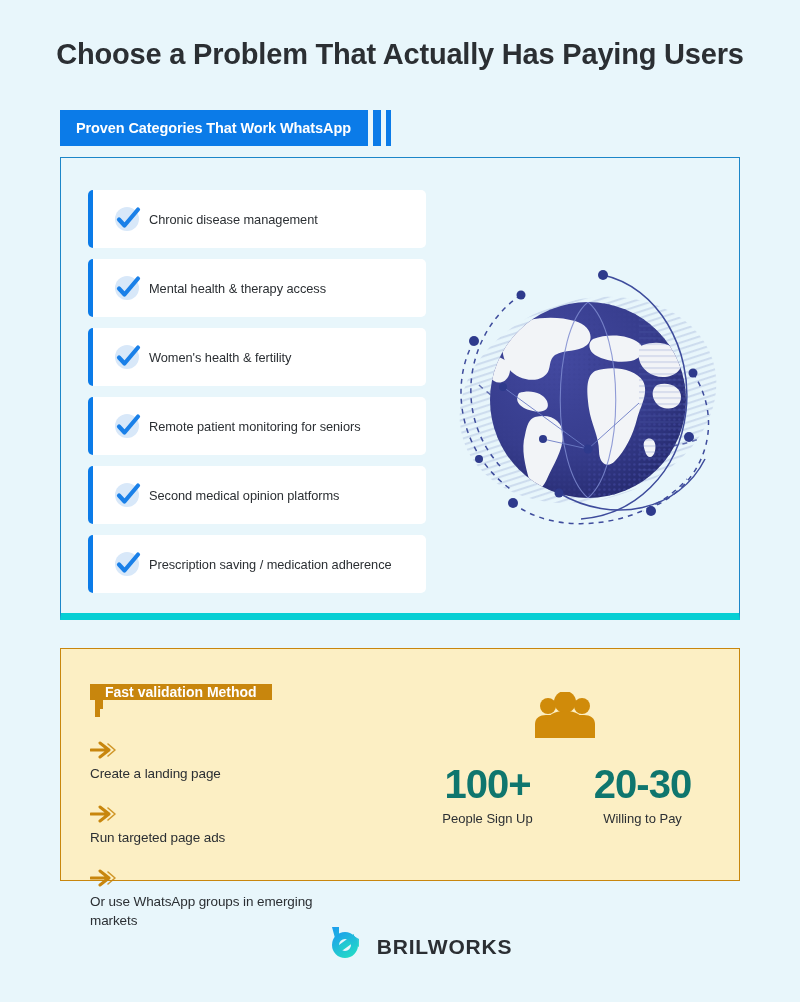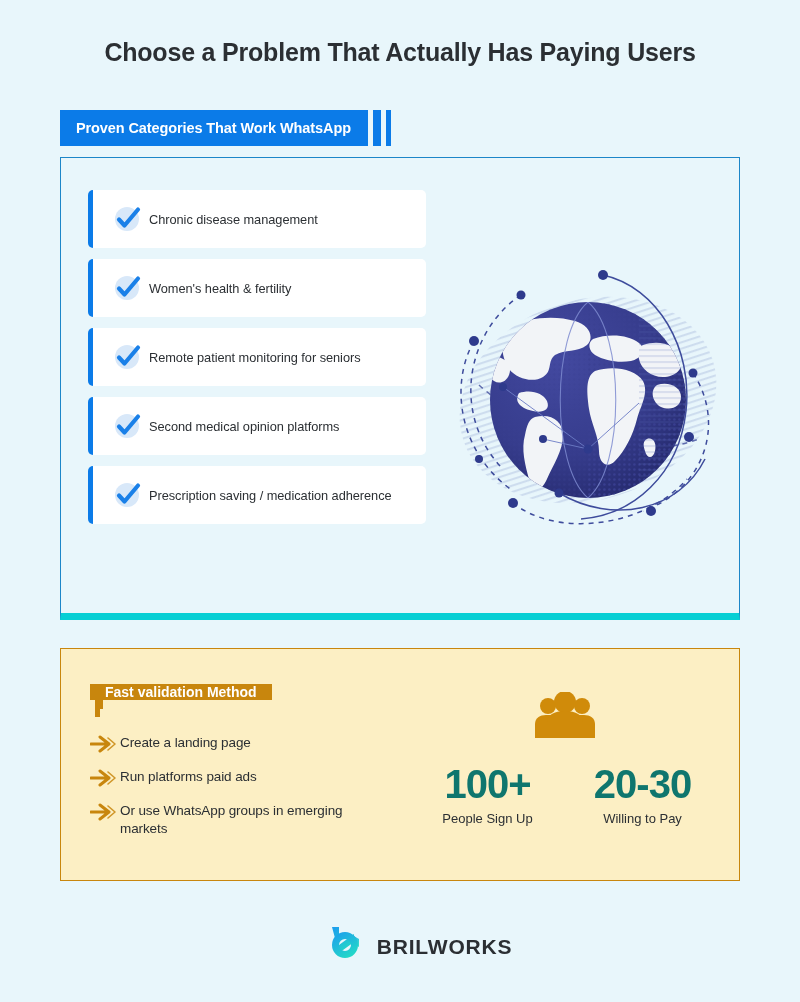--- a/index.html
+++ b/index.html
@@ -8,21 +8,21 @@
     background: #E8F6FB;
     font-family: "Liberation Sans", sans-serif;
     overflow: hidden;
   }
   .page { position: relative; width: 800px; height: 1002px; }
 
   
   .title {
     position: absolute; left: 0; top: 38px; width: 800px;
     text-align: center;
-    font-size: 25px; font-weight: bold; color: #2B2F33;
+    font-size: 29px; font-weight: bold; color: #2B2F33;
     letter-spacing: -0.2px;
   }
 
   
   .badge-row { position: absolute; left: 60px; top: 110px; display: flex; align-items: stretch; height: 36px; }
   .badge {
     background: #0B7BE8; color: #FFFFFF;
     font-size: 14.5px; font-weight: bold;
     display: flex; align-items: center;
     padding: 0 17px 0 16px;
@@ -73,21 +73,21 @@
   .ybadge {
     background: #C8860D; color: #FFFFFF;
     font-size: 14px; font-weight: bold;
     display: flex; align-items: center; padding: 0 15px;
   }
   .ybadge-bar { background: #C8860D; height: 33px; }
   .ybar-w { width: 8px; margin-left: 5px; }
   .ybar-n { width: 5px; margin-left: 5px; }
 
   .steps { position: absolute; left: 90px; top: 734px; width: 260px; }
-  .step { display: flex; align-items: flex-start; margin-bottom: 15px; }
+  .step { display: flex; align-items: flex-start; margin-bottom: 15px; flex-direction: column; }
   .step.two-line { align-items: flex-start; }
   .arrow-ico { flex: 0 0 30px; width: 30px; height: 18px; margin-top: 1px; }
   .step-label { font-size: 13.5px; color: #2B2F33; line-height: 1.35; letter-spacing: -0.1px; }
 
   .people-ico { position: absolute; left: 533px; top: 692px; width: 64px; height: 48px; }
 
   .stats { position: absolute; left: 410px; top: 762px; width: 310px; display: flex; }
   .stat { flex: 1; text-align: center; }
   .stat-value { font-size: 40px; font-weight: bold; color: #0f766e; letter-spacing: -1px; line-height: 1.1; }
   .stat-caption { font-size: 13px; color: #2B2F33; margin-top: 5px; }
@@ -120,20 +120,29 @@
     <div class="card">
       <div class="check-wrap">
         <div class="check-circle"></div>
         <svg class="check-mark" viewBox="0 0 30 30">
           <path d="M6 15.5 L11.5 21.5 L25 5.5" fill="none" stroke="#1A80E8" stroke-width="4.2" stroke-linecap="round" stroke-linejoin="round"></path>
         </svg>
       </div>
       <div class="card-label">Chronic disease management</div>
     </div>
 
+    <div class="card">
+      <div class="check-wrap">
+        <div class="check-circle"></div>
+        <svg class="check-mark" viewBox="0 0 30 30">
+          <path d="M6 15.5 L11.5 21.5 L25 5.5" fill="none" stroke="#1A80E8" stroke-width="4.2" stroke-linecap="round" stroke-linejoin="round"></path>
+        </svg>
+      </div>
+      <div class="card-label">Mental health &amp; therapy access</div>
+    </div>
 
     <div class="card">
       <div class="check-wrap">
         <div class="check-circle"></div>
         <svg class="check-mark" viewBox="0 0 30 30">
           <path d="M6 15.5 L11.5 21.5 L25 5.5" fill="none" stroke="#1A80E8" stroke-width="4.2" stroke-linecap="round" stroke-linejoin="round"></path>
         </svg>
       </div>
       <div class="card-label">Women's health &amp; fertility</div>
     </div>
@@ -276,21 +285,21 @@
         <path d="M18 3 L25 9 L18 15" fill="none" stroke="#C8860D" stroke-width="1.6" stroke-linecap="round" stroke-linejoin="round" opacity="0.85"></path>
       </svg>
       <div class="step-label">Create a landing page</div>
     </div>
 
     <div class="step">
       <svg class="arrow-ico" viewBox="0 0 30 18">
         <path d="M1 9 H15 M10 2 L19 9 L10 16" fill="none" stroke="#C8860D" stroke-width="3" stroke-linecap="round" stroke-linejoin="round"></path>
         <path d="M18 3 L25 9 L18 15" fill="none" stroke="#C8860D" stroke-width="1.6" stroke-linecap="round" stroke-linejoin="round" opacity="0.85"></path>
       </svg>
-      <div class="step-label">Run platforms paid ads</div>
+      <div class="step-label">Run targeted page ads</div>
     </div>
 
     <div class="step two-line">
       <svg class="arrow-ico" viewBox="0 0 30 18">
         <path d="M1 9 H15 M10 2 L19 9 L10 16" fill="none" stroke="#C8860D" stroke-width="3" stroke-linecap="round" stroke-linejoin="round"></path>
         <path d="M18 3 L25 9 L18 15" fill="none" stroke="#C8860D" stroke-width="1.6" stroke-linecap="round" stroke-linejoin="round" opacity="0.85"></path>
       </svg>
       <div class="step-label">Or use WhatsApp groups in emerging markets</div>
     </div>
   </div>

